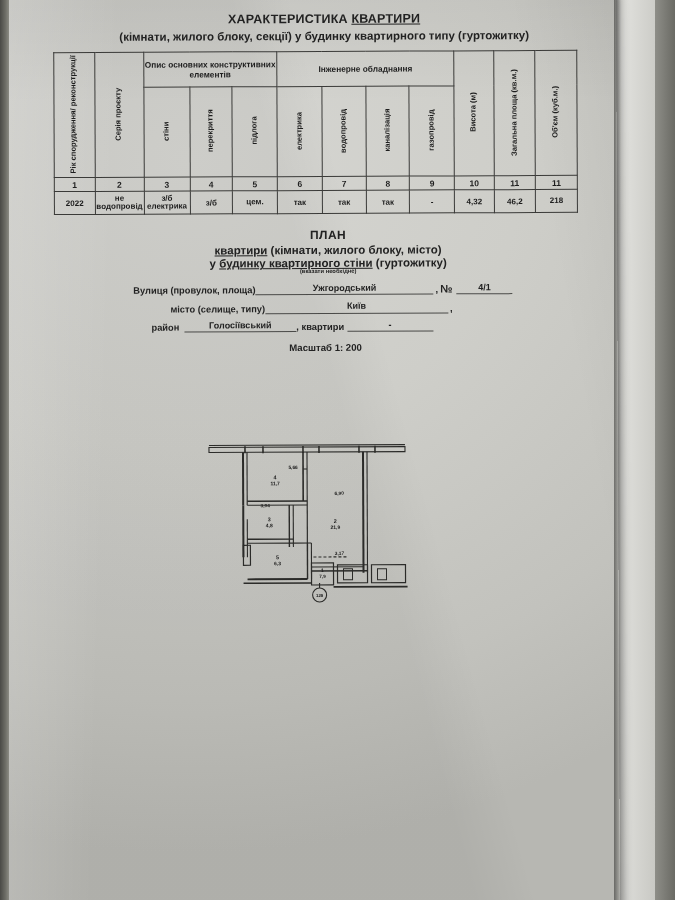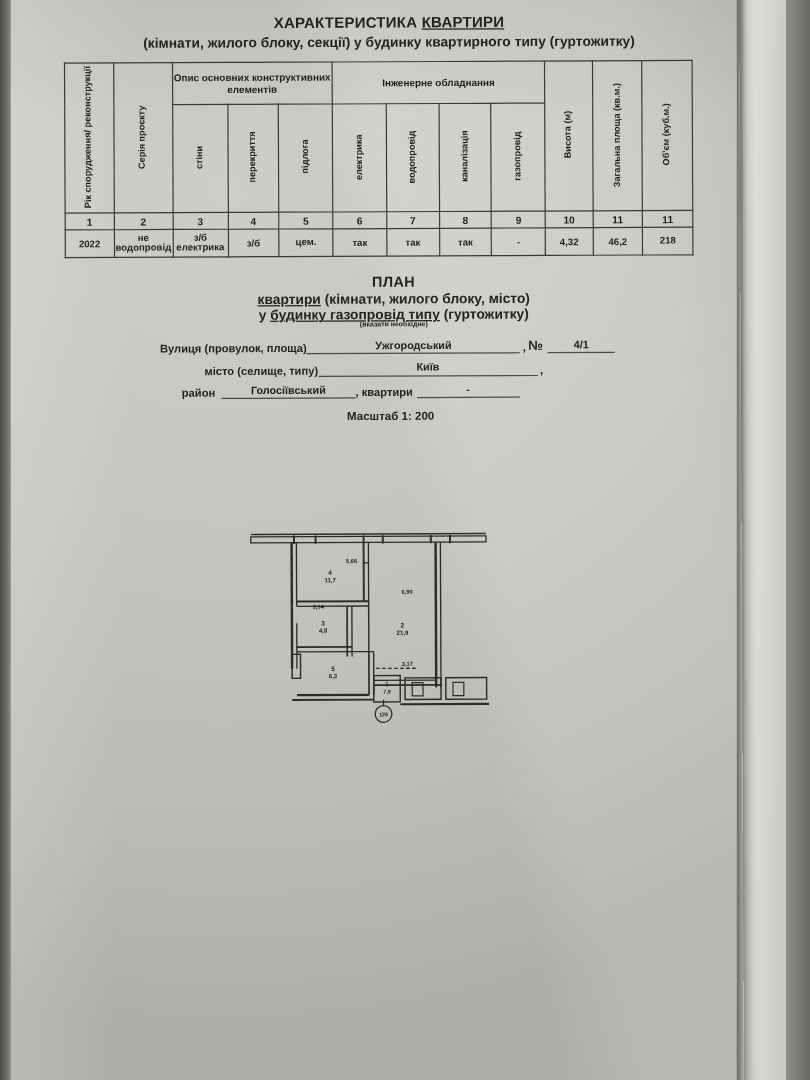--- a/index.html
+++ b/index.html
@@ -261,21 +261,21 @@
             <td>46,2</td>
             <td class="tiny2">218</td>
           </tr>
         </tbody>
           </table>
       </div>
 
       <div class="plan-head">
         <div class="l1">ПЛАН</div>
         <div class="l2"><span class="u">квартири</span><span> (кімнати, жилого блоку, місто)</span></div>
-        <div class="l3"><span>у </span><span class="u">будинку газопровід типу</span><span> (гуртожитку)</span></div>
+        <div class="l3"><span>у </span><span class="u">будинку квартирного стіни</span><span> (гуртожитку)</span></div>
         <div class="note">(вказати необхідне)</div>
       </div>
 
       <div class="addr">
         <div class="row">
           <span class="lbl">Вулиця (провулок, площа)</span>
           <span class="fill" style="width:178px">Ужгородський</span>
           <span class="sep">,</span>
           <span class="lbl" style="font-size:11px">№</span>
           <span class="fill" style="width:56px;margin-left:4px">4/1</span>

